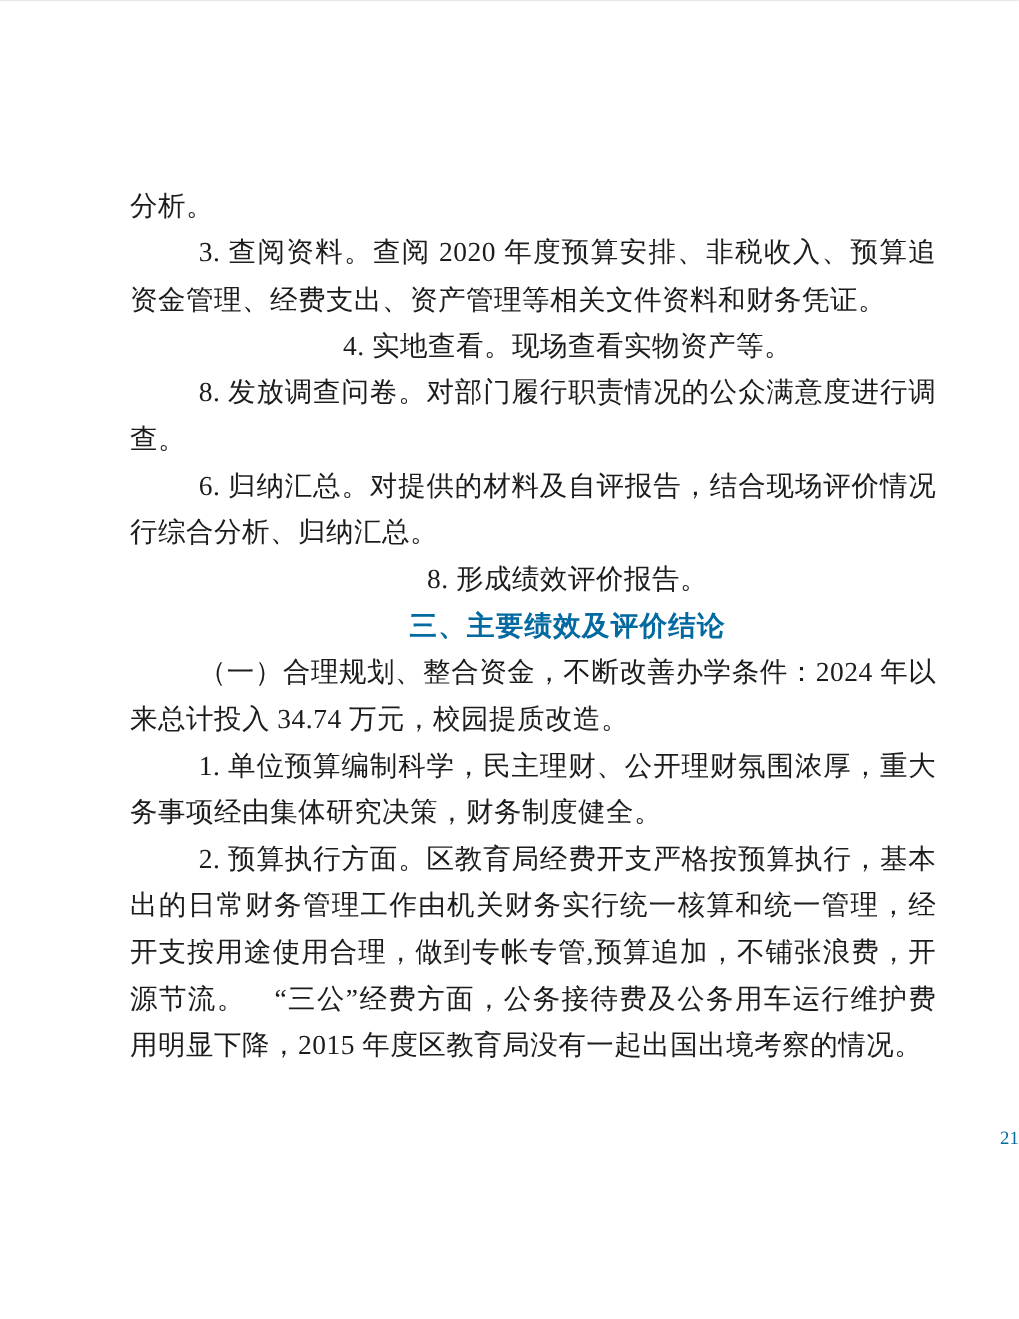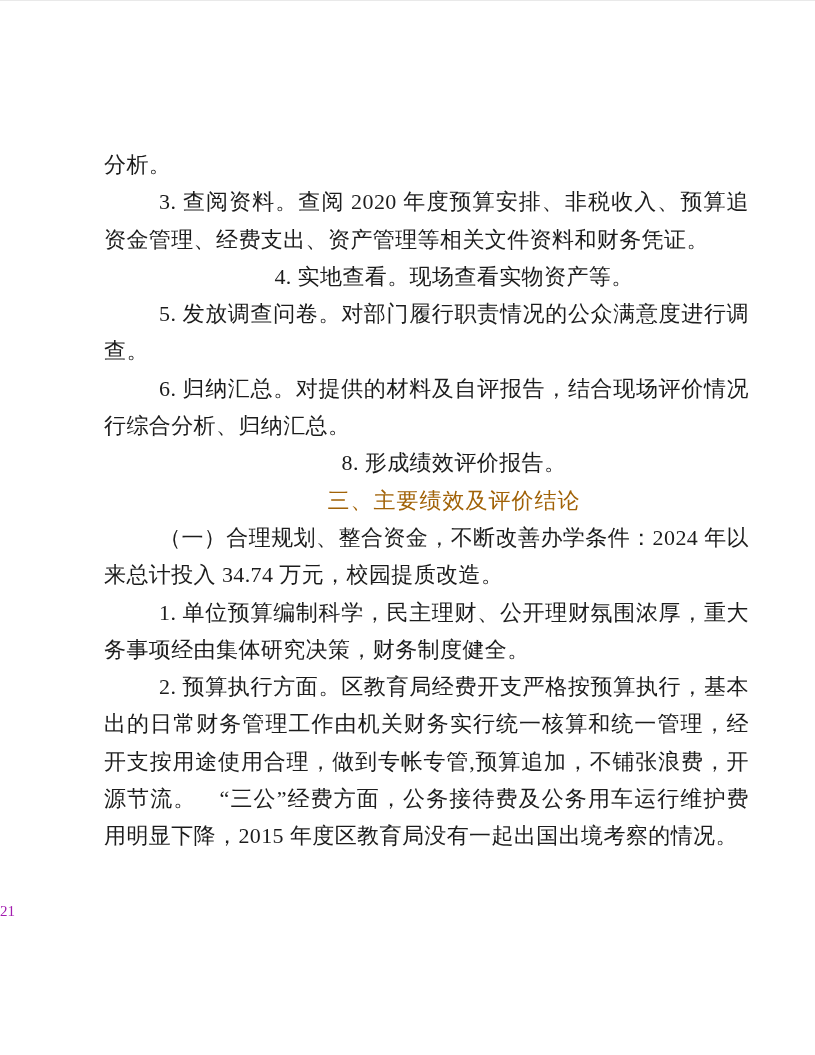--- a/index.html
+++ b/index.html
@@ -32,46 +32,46 @@
     text-align: left;
     white-space: normal;
   }
   .line.indent { text-indent: 55px; text-align: center; }
   .line.fill {
     text-align: justify;
     text-align-last: justify;
   }
   .line.heading {
     font-family: "Liberation Sans", "DejaVu Sans", sans-serif;
-    font-weight: 400;
-    color: #a16207;
+    font-weight: 700;
+    color: #0369a1;
     letter-spacing: 1px;
   }
   .page-footer {
     position: absolute;
     top: 903px;
     left: 0;
     width: 815px;
-    text-align: left;
+    text-align: right;
     font-size: 15px;
-    color: #a21caf;
+    color: #0369a1;
     font-family: "Liberation Serif", "DejaVu Serif", serif;
   }
 </style>
 </head>
 <body>
 
 <div class="page-top-edge"></div>
 
 <div class="text-block">
   <div class="line">分析。</div>
   <div class="line indent fill">3. 查阅资料。查阅 2020 年度预算安排、非税收入、预算追加、</div>
   <div class="line">资金管理、经费支出、资产管理等相关文件资料和财务凭证。</div>
   <div class="line indent">4. 实地查看。现场查看实物资产等。</div>
-  <div class="line indent fill">5. 发放调查问卷。对部门履行职责情况的公众满意度进行调</div>
+  <div class="line indent fill">8. 发放调查问卷。对部门履行职责情况的公众满意度进行调</div>
   <div class="line">查。</div>
   <div class="line indent fill">6. 归纳汇总。对提供的材料及自评报告，结合现场评价情况进</div>
   <div class="line">行综合分析、归纳汇总。</div>
   <div class="line indent">8. 形成绩效评价报告。</div>
   <div class="line indent heading">三、主要绩效及评价结论</div>
   <div class="line indent fill">（一）合理规划、整合资金，不断改善办学条件：2024 年以</div>
   <div class="line">来总计投入 34.74 万元，校园提质改造。</div>
   <div class="line indent fill">1. 单位预算编制科学，民主理财、公开理财氛围浓厚，重大财</div>
   <div class="line">务事项经由集体研究决策，财务制度健全。</div>
   <div class="line indent fill">2. 预算执行方面。区教育局经费开支严格按预算执行，基本支</div>

